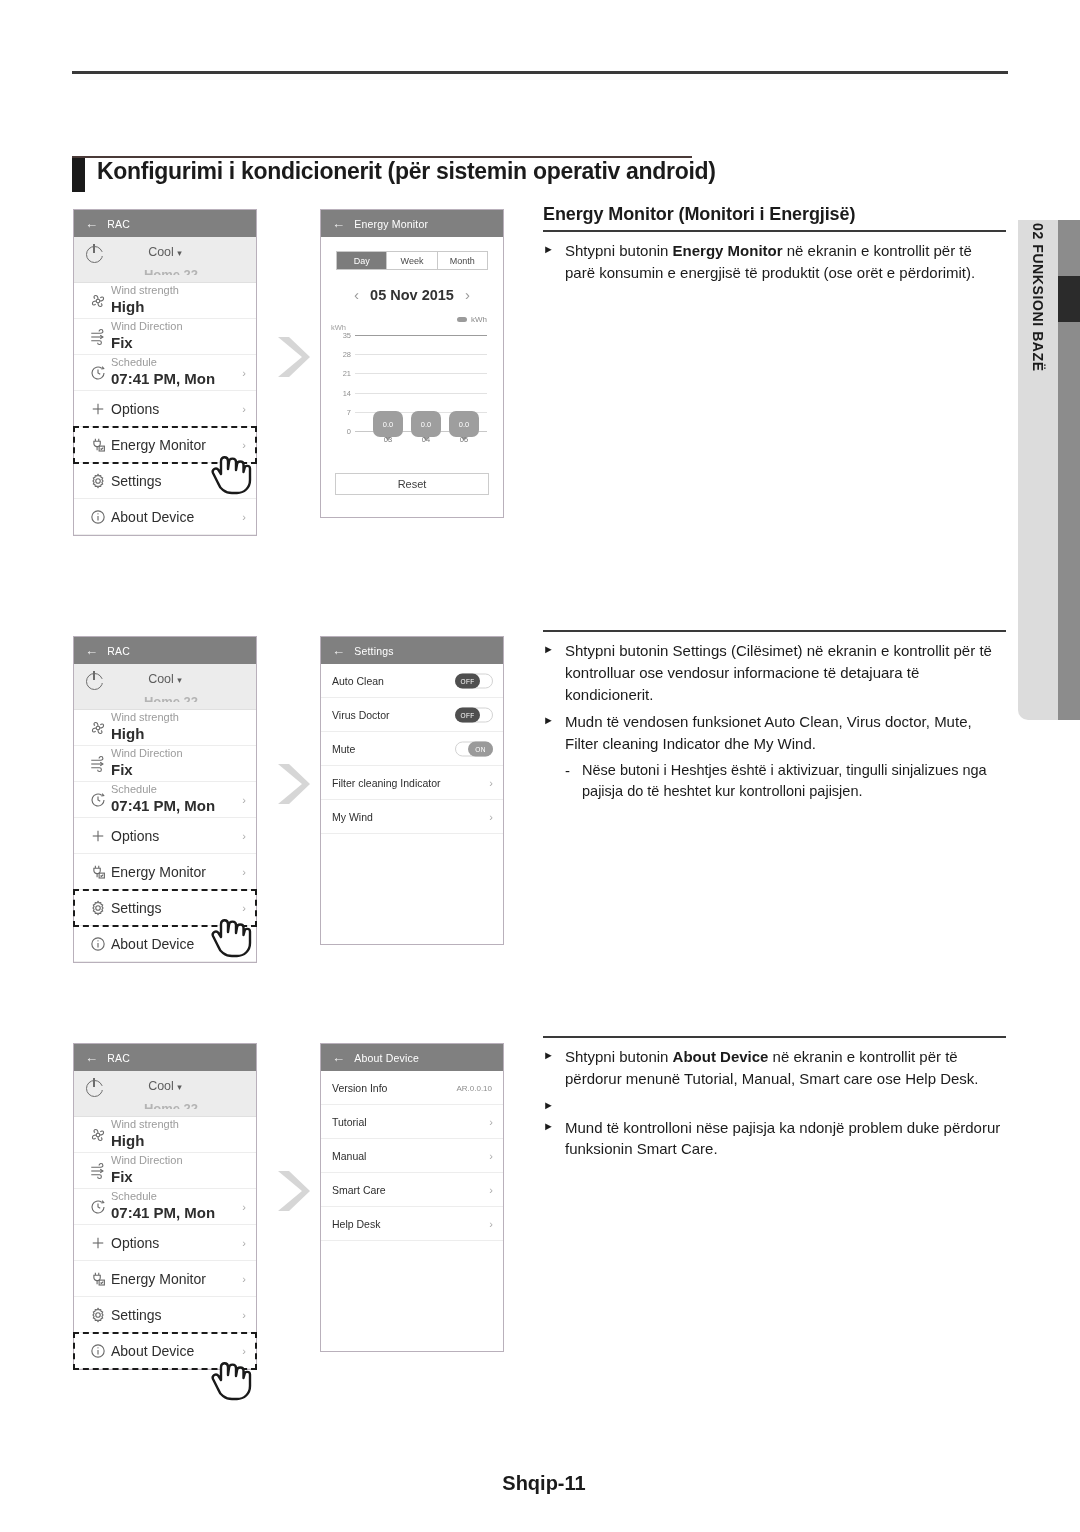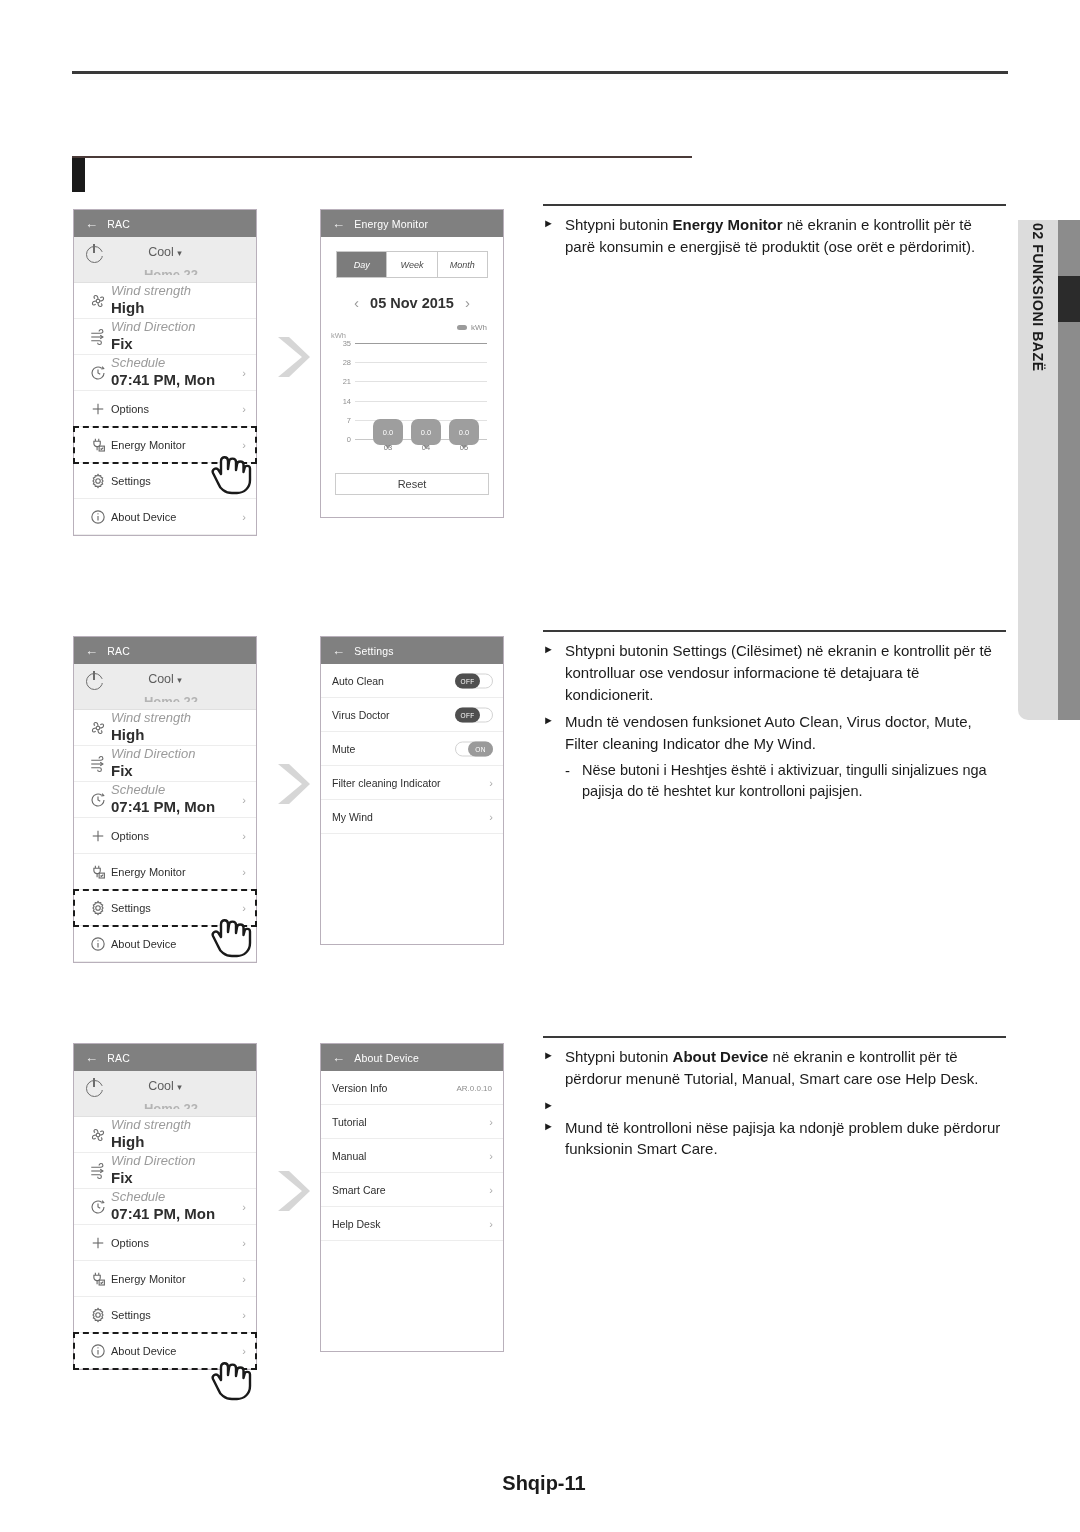--- a/index.html
+++ b/index.html
@@ -97,40 +97,39 @@
   }
   .rac-row {
     position: relative; height: 36px; border-bottom: 1px solid #ededed;
     display: flex; align-items: center; padding-left: 11px; background: #fff;
   }
   .rac-ic {
     width: 26px; flex: 0 0 26px; display: flex; align-items: center;
     justify-content: center; color: #646464;
   }
   .rac-txt { display: flex; flex-direction: column; justify-content: center; }
-  .rac-sub { font-size: 13px; color: #9b9b9b; line-height: 1.25; font-style: italic; }
+  .rac-sub { font-size: 11px; color: #9b9b9b; line-height: 1.25; }
   .rac-main { font-size: 15px; color: #2e2e2e; font-weight: bold; line-height: 1.25; }
-  .rac-plain { font-size: 11px; color: #2e2e2e; }
+  .rac-plain { font-size: 14px; color: #2e2e2e; }
   .chev {
     position: absolute; right: 10px; top: 50%; transform: translateY(-50%);
     font-size: 11px; color: #aaa;
   }
   .highlight-row { outline: 2px dashed #1a1a1a; outline-offset: -1px; z-index: 4; }
 
   .hand {
     position: absolute; width: 46px; height: 52px; z-index: 6;
     pointer-events: none;
   }
 
   
   .em-body { padding: 11px 10px 10px 10px; height: 280px; position: relative; background: #fff; }
   .seg {
-    display: flex; width: 152px; margin: 3px auto 0 auto; height: 27px;
+    display: flex; width: 152px; margin: 3px auto 0 auto; height: 19px;
     border: 1px solid #c9c9c9;
-    font-style: italic;
   }
   .seg div {
     flex: 1; display: flex; align-items: center; justify-content: center;
     font-size: 9px; color: #4a4a4a; border-right: 1px solid #c9c9c9; background: #fff;
   }
   .seg div:last-child { border-right: none; }
   .seg div.on { background: #7c7c7c; color: #fff; }
   .date-row {
     display: flex; align-items: center; justify-content: center; gap: 11px;
     margin-top: 16px; font-size: 14.5px; font-weight: bold; color: #333;
@@ -220,20 +219,21 @@
 </style>
 </head>
 <body>
 
 <div class="page">
 
   <div class="top-rule"></div>
 
   <div class="chapter-rule"></div>
   <div class="chapter-bar"></div>
+  <div class="chapter-title">Konfigurimi i kondicionerit (për sistemin operativ android)</div>
 
   <div class="side-tab">
     <div class="side-tab-light"></div>
     <div class="side-tab-dark"></div>
     <div class="side-tab-block"></div>
     <div class="side-tab-text">02  FUNKSIONI BAZË</div>
   </div>
 
   <div class="phone" id="rac1" style="left:73px; top:209px;">
     <div class="phone-bar">
@@ -710,20 +710,21 @@
       </div>
   </div>
 
   <div class="big-arrow" style="left:272px; top:1167px;">
     <svg viewBox="0 0 40 48" width="40" height="48" aria-hidden="true">
       <polygon points="6,4 30,24 6,44 17,44 38,24 17,4" fill="#d6d6d6"></polygon>
     </svg>
   </div>
 
   <div class="sec" style="top:204px;">
+    <h2>Energy Monitor (Monitori i Energjisë)</h2>
     <div class="hr"></div>
     <div class="bul">
       <div class="mark">►</div>
       <div class="body"><span>Shtypni butonin </span><b>Energy Monitor</b><span> në ekranin e kontrollit për të parë konsumin e energjisë të produktit (ose orët e përdorimit).</span></div>
     </div>
   </div>
 
   <div class="sec" style="top:630px;">
     <div class="hr"></div>
     <div class="bul">

